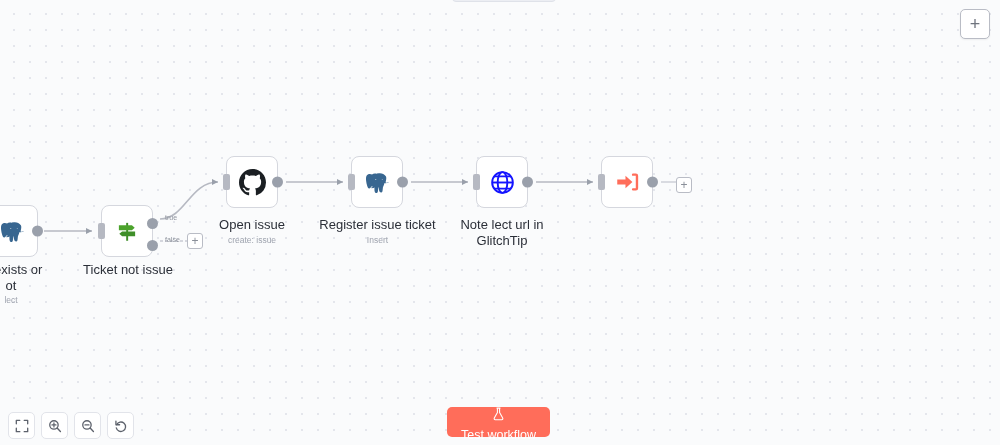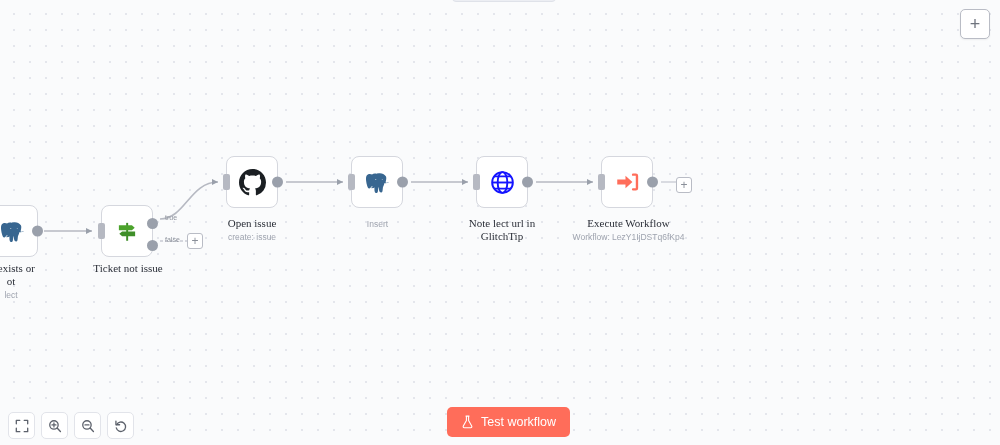--- a/index.html
+++ b/index.html
@@ -93,25 +93,24 @@
   .port-out.top    { right: -6px; top: 12px; }
   .port-out.bottom { right: -6px; top: 34px; }
 
   
   .node-caption {
     position: absolute;
     text-align: center;
     line-height: 1.2;
   }
   .node-title {
-    font-size: 11px;
+    font-size: 13px;
     color: #2b2f38;
     font-weight: 400;
     white-space: pre-line;
-    font-family: Liberation Serif, serif;
   }
   .node-sub {
     font-size: 8.5px;
     color: #9ea3ae;
     margin-top: 2px;
     white-space: pre-line;
   }
 
   
   .branch-label {
@@ -188,20 +187,21 @@
     background: #ff6d5a;
     border: none;
     border-radius: 5px;
     color: #ffffff;
     font-size: 12.5px;
     font-family: "Liberation Sans", sans-serif;
     display: flex;
     align-items: center;
     gap: 7px;
     cursor: pointer;
+    flex-direction: column;
   }
   .test-button svg { display: block; }
 </style>
 </head>
 <body>
 
 <div id="canvas">
 
   <div class="top-sliver"></div>
 
@@ -283,20 +283,21 @@
     <span class="node-icon">
       <svg width="26" height="26" viewBox="0 0 32 32" aria-hidden="true">
         <path d="M24.7 19.2c.2-1.7.1-2 1.4-1.7l.3.1c1 .05 2.3-.16 3-.53 1.6-.78.6-1.1-.6-.55-1.4.63-1.9.5-2.2-.3.9-3.1 1.2-5.9.3-7.3C25 6.7 22.6 5.5 19.6 5.3c-1.8-.1-3.3.3-4 .6-.6-.13-1.3-.2-2.1-.22-1.4-.02-2.6.3-3.6 1C8.6 6.2 4.8 5 3 8.7c-1.2 2.5-.1 8.4.8 11.6.45 1.6 1.1 2.9 1.85 3.5.7.6 1.6.3 2.3-.6l1.6-2.1c.35.2.75.3 1.2.33-.1.1-.1.2-.1.3-.5.64-.4.76-1.5 1-1.1.22-.45.63.3.82.9.23 3-.26 3.4-1.1.05.3.03.55 0 .8l-.02 1.5c0 1.5.1 2.9.5 3.7.4.9 1.1 1.16 1.6 1.2 1 .07 2-.7 2.2-2.3.1-.75.3-2.6.4-3.9.1-.9.3-1.2.3-1.2s.1.2.3 1.5c.2 1.3.5 3.4 1.1 4.2.6.8 1.5 1.06 2.2.9.7-.16 1.2-.9 1.4-2.1.15-.9.4-3.1.5-4.2z" fill="#386690"></path>
         <path d="M14.5 12.3c-.4.05-.7.3-.7.5 0 .2.3.4.7.35.4-.05.7-.3.7-.5 0-.2-.3-.4-.7-.35zM22.4 12.2c-.4.05-.6.3-.6.5 0 .2.3.35.65.3.35-.05.6-.3.6-.5 0-.2-.3-.35-.65-.3z" fill="#ffffff"></path>
       </svg>
     </span>
     <span class="port-in"></span>
     <span class="port-out single"></span>
   </div>
   <div class="node-caption" style="left:312px; top:217px; width:131px;">
+    <div class="node-title">Register issue ticket</div>
     <div class="node-sub">Insert</div>
   </div>
 
   <div class="node" style="left:476px; top:156px;">
     <span class="node-icon">
       <svg width="27" height="27" viewBox="0 0 24 24" aria-hidden="true">
         <circle cx="12" cy="12" r="9.2" fill="none" stroke="#1414ff" stroke-width="1.7"></circle>
         <ellipse cx="12" cy="12" rx="4.3" ry="9.2" fill="none" stroke="#1414ff" stroke-width="1.7"></ellipse>
         <line x1="2.8" y1="12" x2="21.2" y2="12" stroke="#1414ff" stroke-width="1.7"></line>
         <path d="M4.6 6.6 h14.8 M4.6 17.4 h14.8" stroke="#1414ff" stroke-width="1.5" fill="none"></path>
@@ -313,24 +314,20 @@
 
   <div class="node" style="left:601px; top:156px;">
     <span class="node-icon">
       <svg width="26" height="26" viewBox="0 0 24 24" aria-hidden="true">
         <path d="M3 9.6 h7.6 V6.2 L17 12 l-6.4 5.8 V14.4 H3 z" fill="#ff6d5a"></path>
         <path d="M17.6 5.2 h2.6 a1 1 0 0 1 1 1 v11.6 a1 1 0 0 1 -1 1 h-2.6" fill="none" stroke="#ff6d5a" stroke-width="2.2" stroke-linecap="round"></path>
       </svg>
     </span>
     <span class="port-in"></span>
     <span class="port-out single"></span>
-  </div>
-  <div class="node-caption" style="left:556px; top:217px; width:145px;">
-    <div class="node-title">Execute Workflow</div>
-    <div class="node-sub">Workflow: LezY1IjDSTq6fKp4</div>
   </div>
 
   <div class="plus-stub" style="left:676px; top:177px;">+</div>
 
   <div class="add-button">+</div>
 
   <div class="toolbar">
     <div class="tool-btn">
       <span>
         <svg width="14" height="14" viewBox="0 0 16 16" aria-hidden="true">

